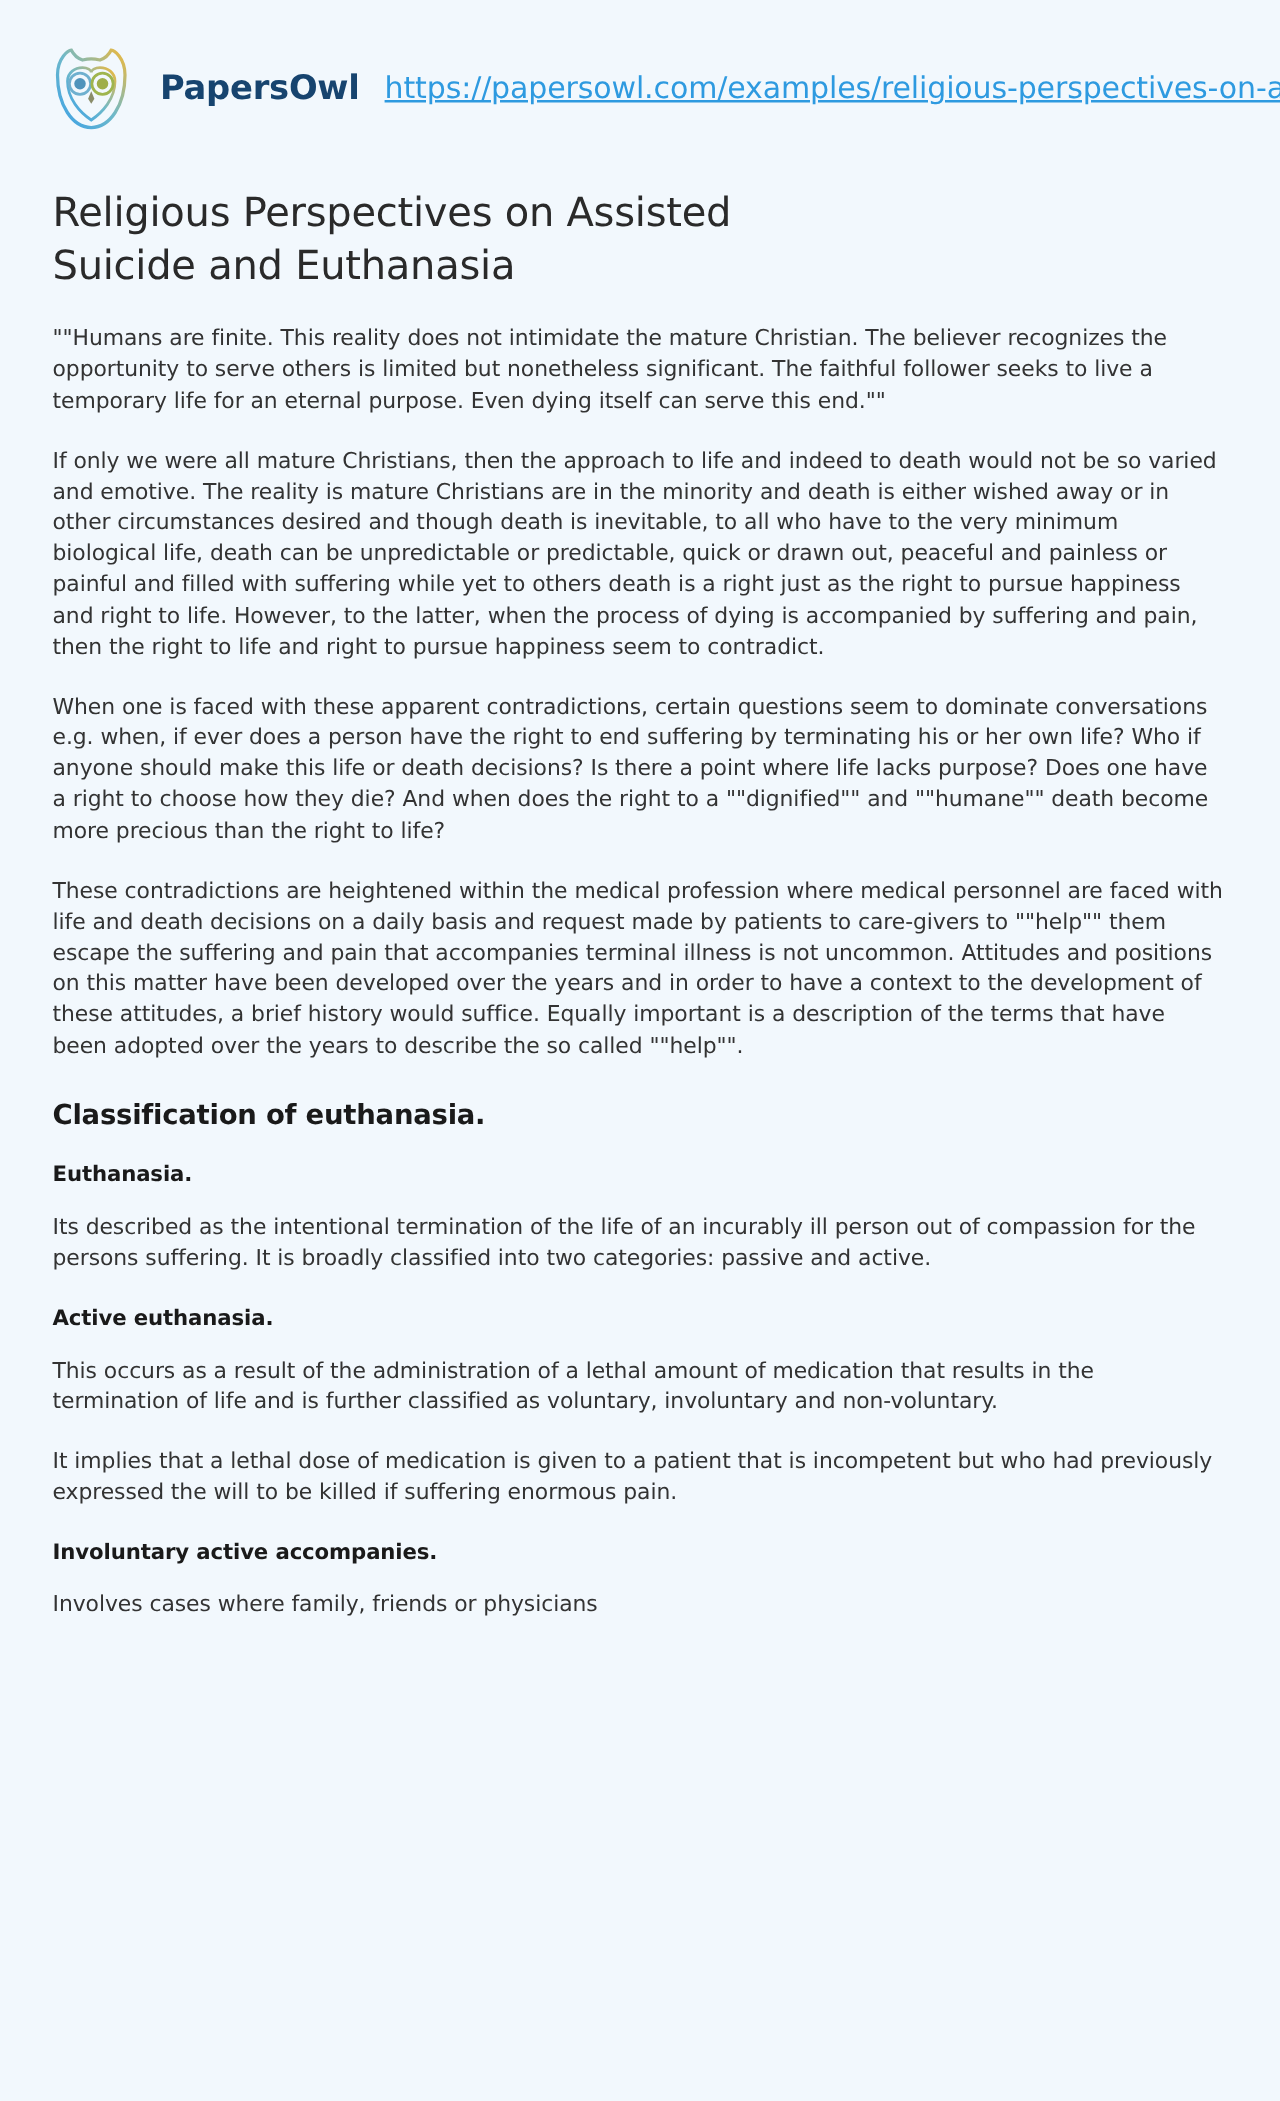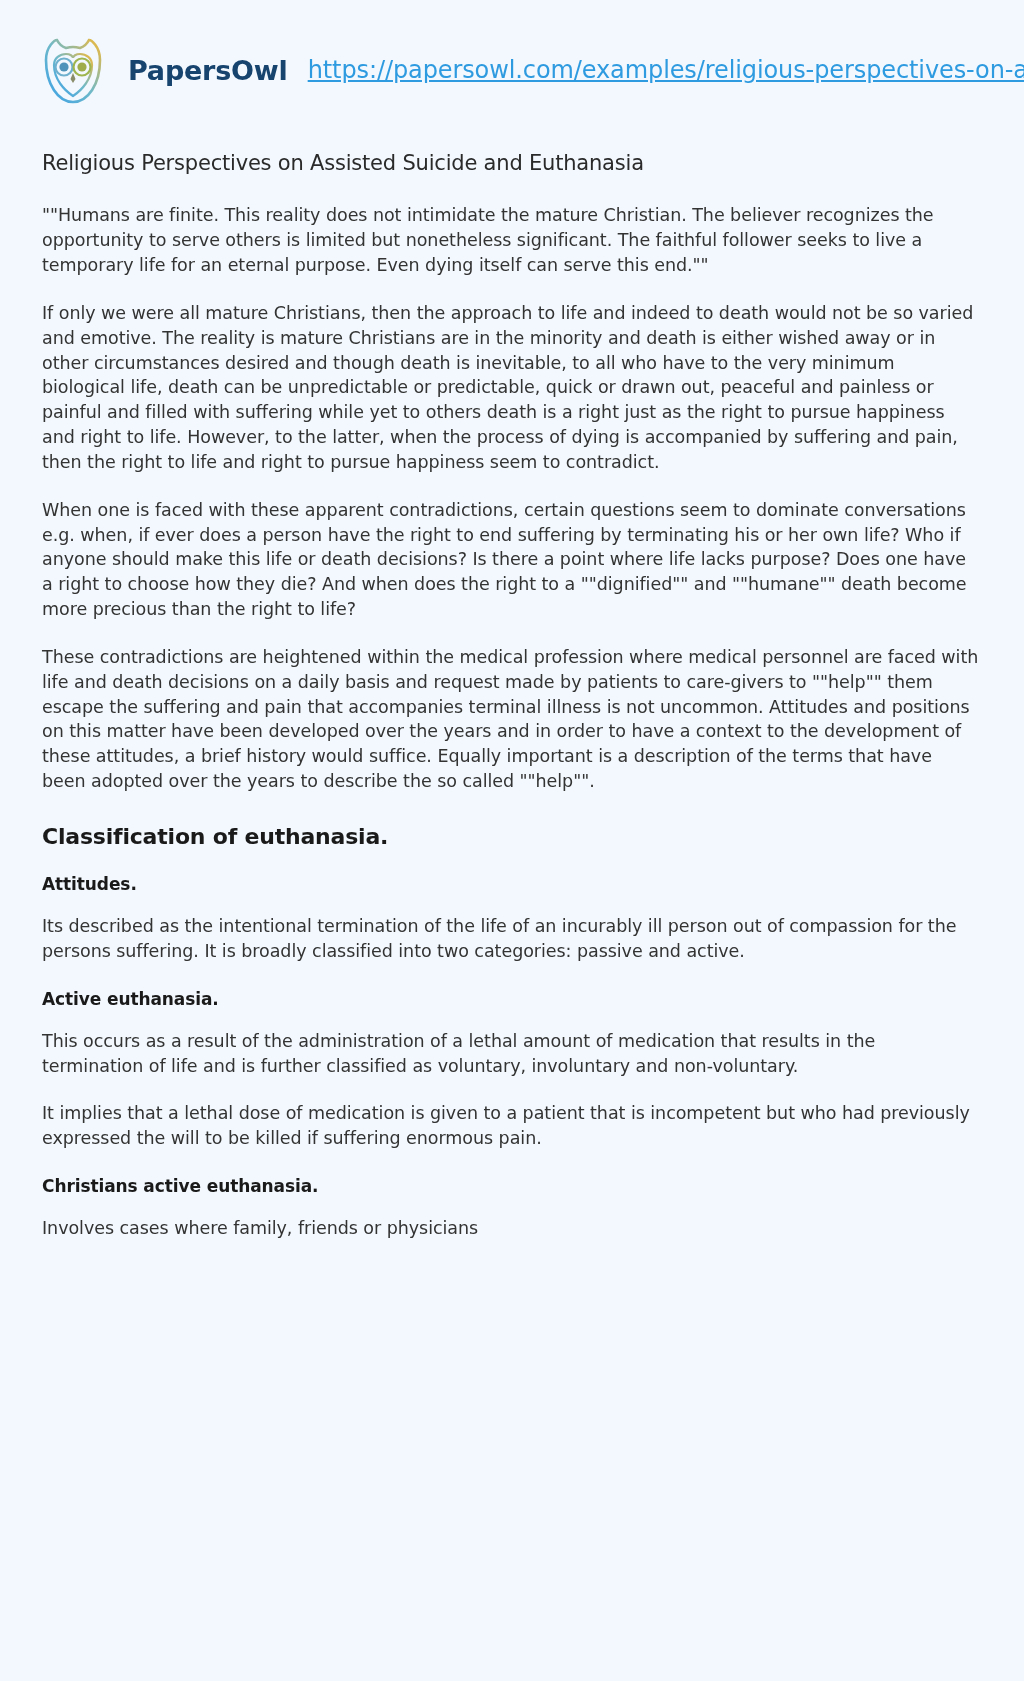--- a/index.html
+++ b/index.html
@@ -52,21 +52,21 @@
     color: #2e9ae0;
     line-height: 1.2;
     letter-spacing: -0.1px;
     white-space: nowrap;
   }
   
   .article {
     padding: 10px 44px 40px 42px;
   }
   h1.article-title {
-    font-size: 21px;
+    font-size: 32px;
     font-weight: 400;
     color: #2a2a2a;
     line-height: 1.3;
     margin: 18px 0 26px 0;
     max-width: 640px;
     letter-spacing: -0.2px;
   }
   p.para {
     font-size: 17.5px;
     line-height: 1.42;
@@ -124,23 +124,23 @@
   </header>
 
   <main class="article">
     <h1 class="article-title">Religious Perspectives on Assisted Suicide and Euthanasia</h1>
     <div id="blocks-container">
         <p class="para">""Humans are finite. This reality does not intimidate the mature Christian. The believer recognizes the opportunity to serve others is limited but nonetheless significant. The faithful follower seeks to live a temporary life for an eternal purpose. Even dying itself can serve this end.""</p>
         <p class="para">If only we were all mature Christians, then the approach to life and indeed to death would not be so varied and emotive. The reality is mature Christians are in the minority and death is either wished away or in other circumstances desired and though death is inevitable, to all who have to the very minimum biological life, death can be unpredictable or predictable, quick or drawn out, peaceful and painless or painful and filled with suffering while yet to others death is a right just as the right to pursue happiness and right to life. However, to the latter, when the process of dying is accompanied by suffering and pain, then the right to life and right to pursue happiness seem to contradict.</p>
         <p class="para">When one is faced with these apparent contradictions, certain questions seem to dominate conversations e.g. when, if ever does a person have the right to end suffering by terminating his or her own life? Who if anyone should make this life or death decisions? Is there a point where life lacks purpose? Does one have a right to choose how they die? And when does the right to a ""dignified"" and ""humane"" death become more precious than the right to life?</p>
         <p class="para">These contradictions are heightened within the medical profession where medical personnel are faced with life and death decisions on a daily basis and request made by patients to care-givers to ""help"" them escape the suffering and pain that accompanies terminal illness is not uncommon. Attitudes and positions on this matter have been developed over the years and in order to have a context to the development of these attitudes, a brief history would suffice. Equally important is a description of the terms that have been adopted over the years to describe the so called ""help"".</p>
         <h2 class="section-title">Classification of euthanasia.</h2>
-        <h3 class="sub-title">Attitudes.</h3>
+        <h3 class="sub-title">Euthanasia.</h3>
         <p class="para">Its described as the intentional termination of the life of an incurably ill person out of compassion for the persons suffering. It is broadly classified into two categories: passive and active.</p>
         <h3 class="sub-title">Active euthanasia.</h3>
         <p class="para">This occurs as a result of the administration of a lethal amount of medication that results in the termination of life and is further classified as voluntary, involuntary and non-voluntary.</p>
         <p class="para">It implies that a lethal dose of medication is given to a patient that is incompetent but who had previously expressed the will to be killed if suffering enormous pain.</p>
-        <h3 class="sub-title">Christians active euthanasia.</h3>
+        <h3 class="sub-title">Involuntary active accompanies.</h3>
         <p class="para">Involves cases where family, friends or physicians</p>
       </div>
   </main>
 
 </div>
 
 </body></html>

